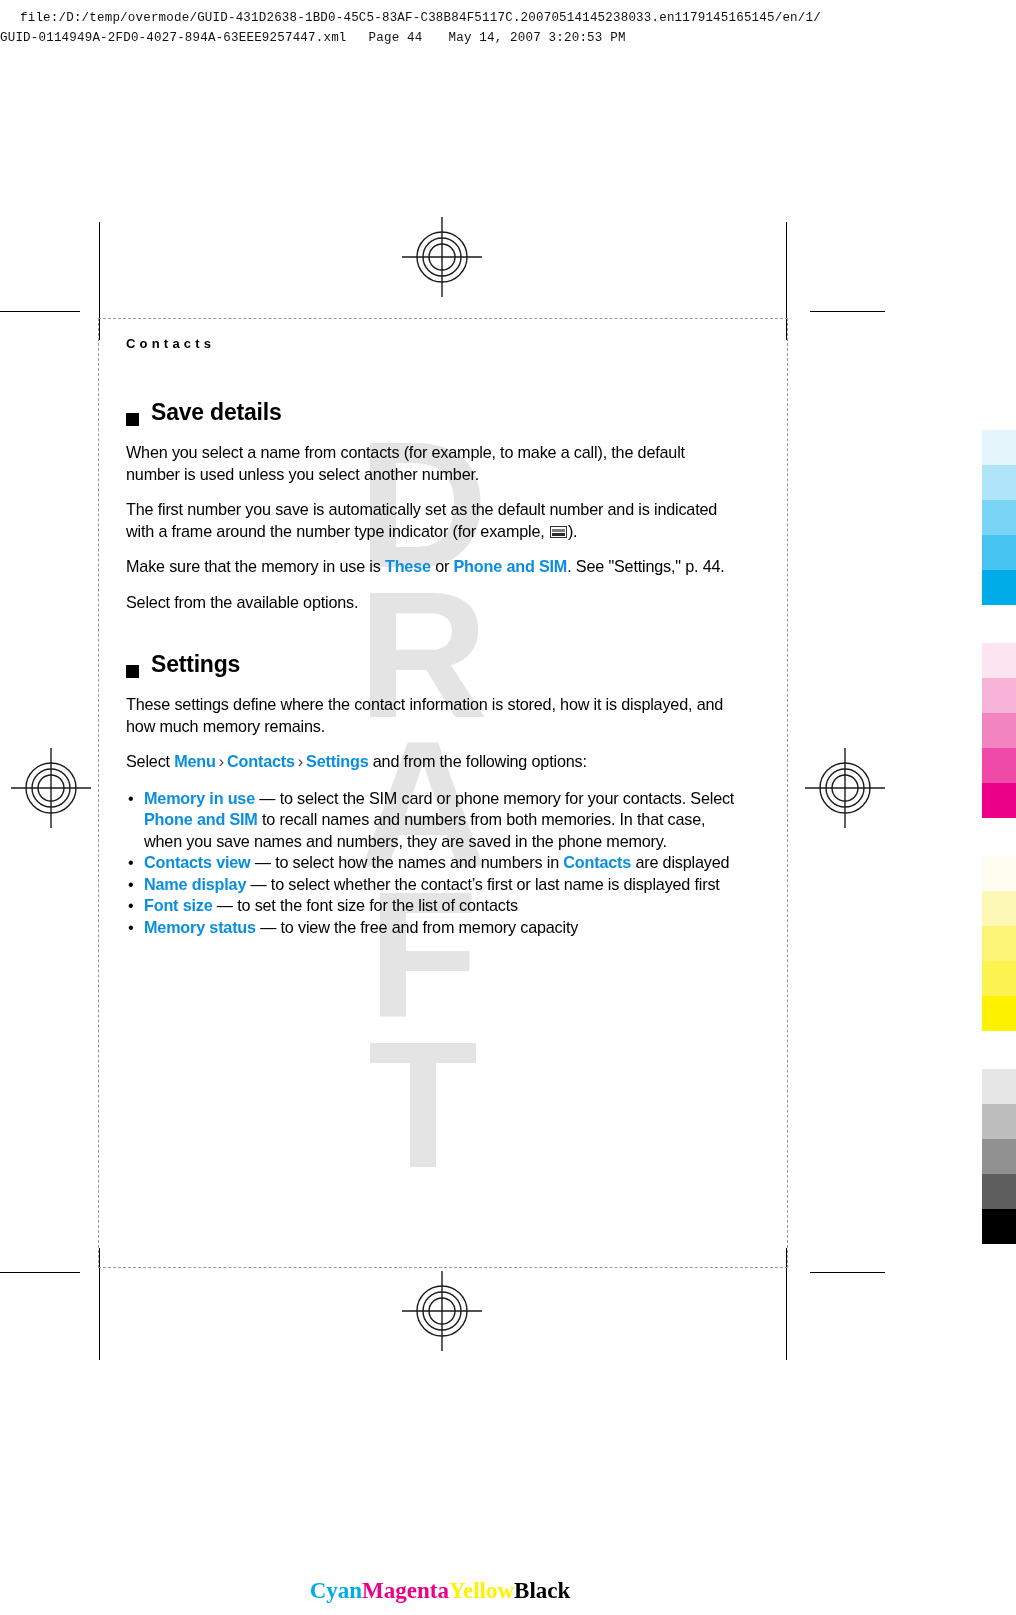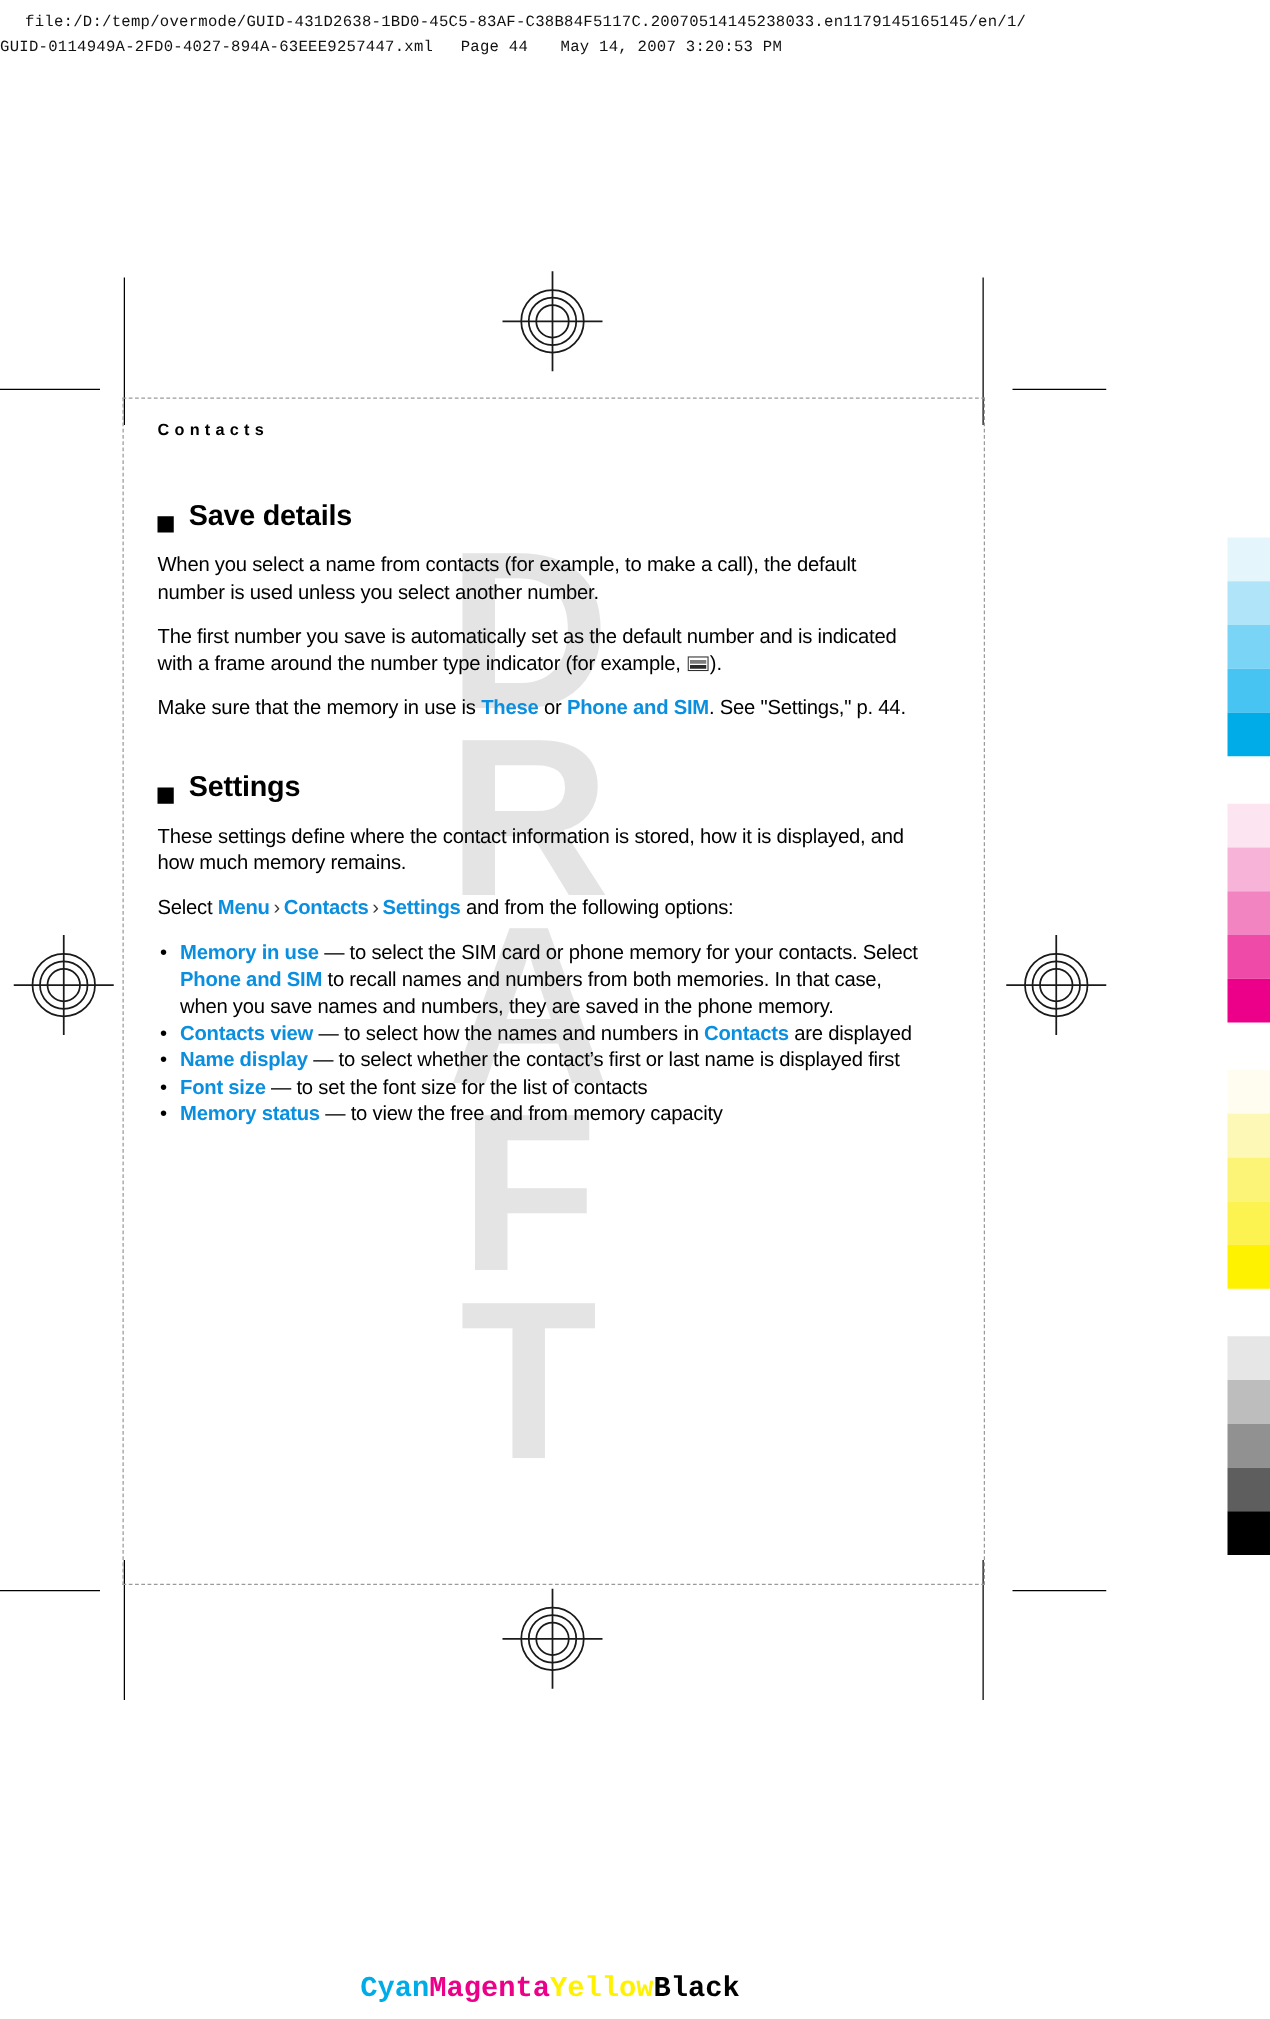--- a/index.html
+++ b/index.html
@@ -168,21 +168,21 @@
   .swatch { width: 34px; height: 35px; }
   .swgap { height: 38px; }
 
   
   .cmyk-legend {
     position: absolute;
     left: 0;
     top: 1578px;
     width: 880px;
     text-align: center;
-    font-family: Liberation Mono, monospace;
+    font-family: Liberation Serif, serif;
     font-size: 23px;
     font-weight: bold;
     letter-spacing: 0px;
   }
   .cmyk-legend span { white-space: pre; }
 </style>
 </head>
 <body>
 
 <div class="print-header">
@@ -275,20 +275,21 @@
           <rect x="2" y="3" width="13" height="3" fill="#7d7d7d"></rect>
           <rect x="2" y="7" width="13" height="3" fill="#2b2b2b"></rect>
         </svg></span><span>).</span>
   </p>
 
   <p class="body">
     <span>Make sure that the memory in use is </span><span class="b">These</span><span> or </span><span class="b">Phone and SIM</span><span>. See "Settings," p. 44.</span>
   </p>
 
 
+  <p class="body">Select from the available options.</p>
 
   <h2 class="sec second">
     <span class="sq"></span>
     <span>Settings</span>
   </h2>
 
   <p class="body">These settings define where the contact information is stored, how it is displayed, and how much memory remains.</p>
 
   <p class="body tight">
     <span>Select </span><span class="b">Menu</span><span class="sep">›</span><span class="b">Contacts</span><span class="sep">›</span><span class="b">Settings</span><span> and from the following options:</span>

